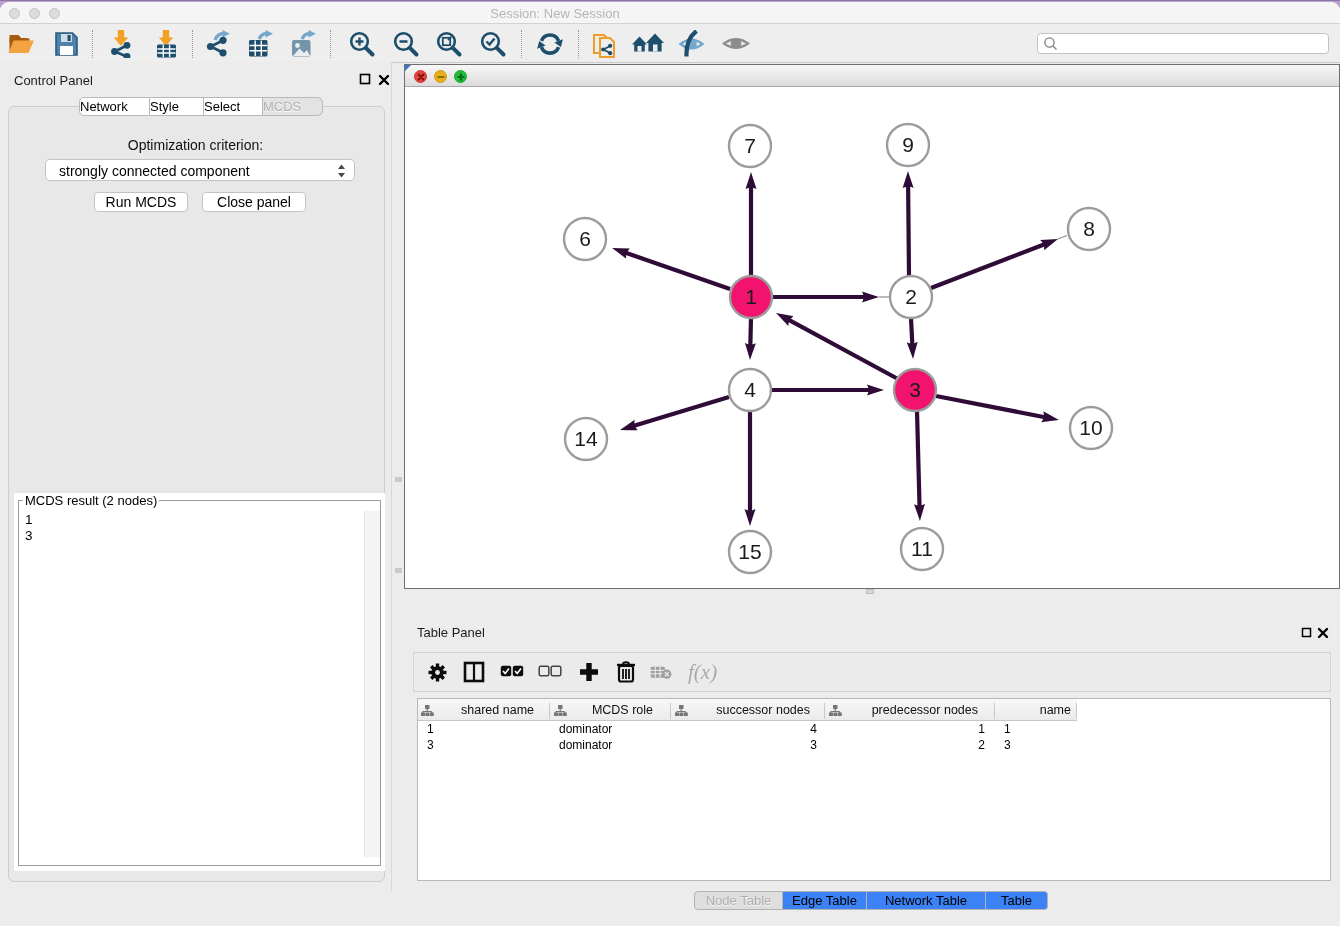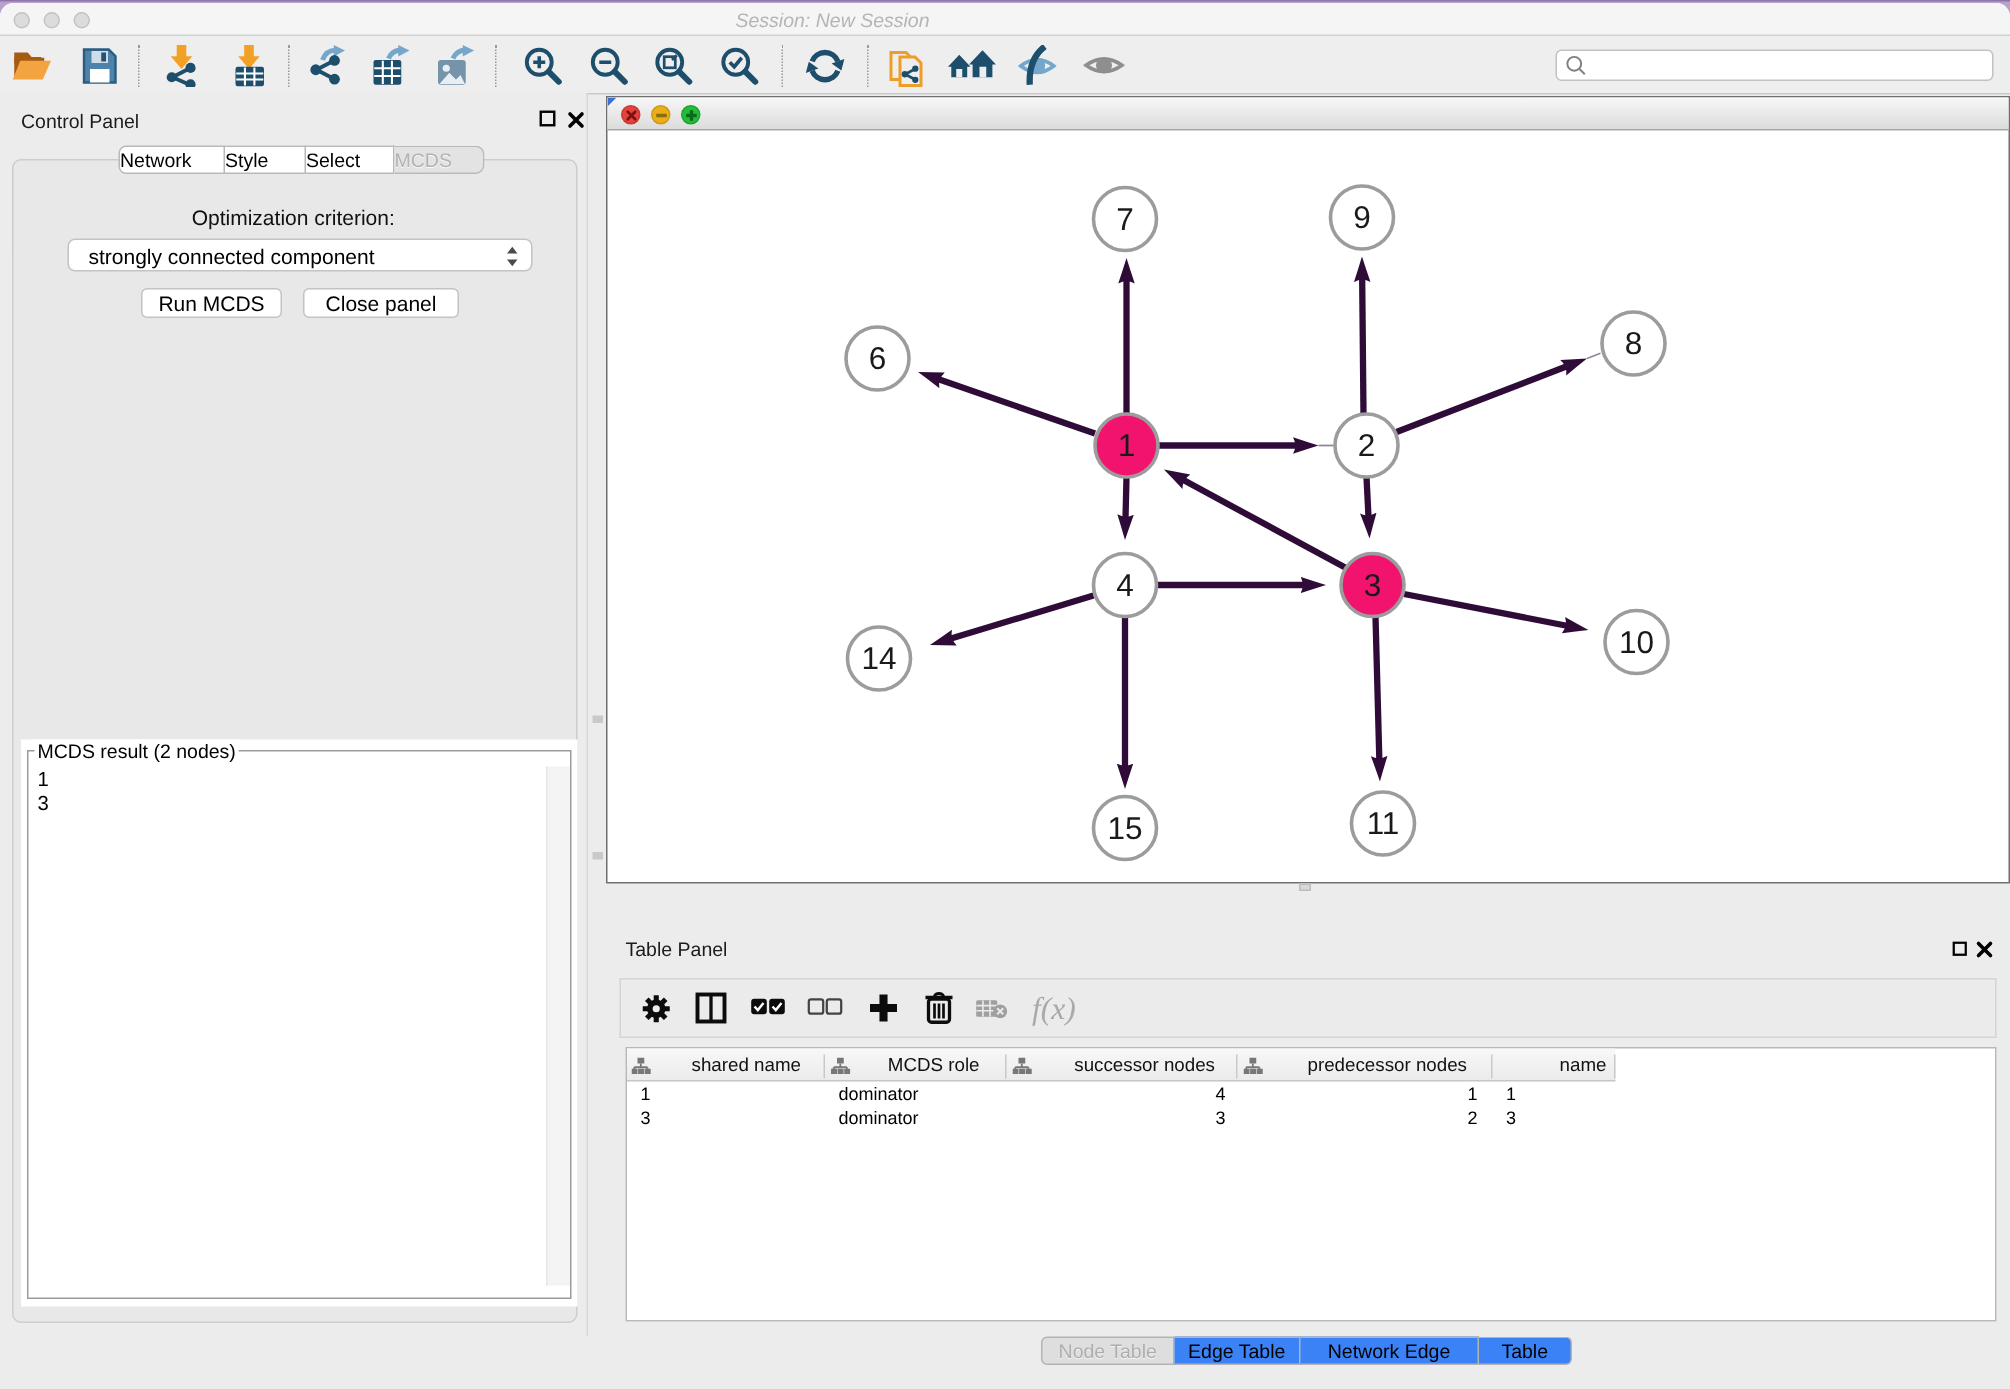--- a/index.html
+++ b/index.html
@@ -2,21 +2,21 @@
 <html><head>
 <meta charset="utf-8">
 <style>
 html,body{margin:0;padding:0;}
 body{width:1340px;height:926px;background:#b9a1ce;font-family:"Liberation Sans",sans-serif;position:relative;overflow:hidden;}
 #topline{position:absolute;left:0;top:0;width:1340px;height:1px;background:#8f74a8;}
 #win{position:absolute;left:0;top:2px;width:1340px;height:924px;background:#ececec;border-radius:9px 9px 0 0;overflow:hidden;}
 
 #titlebar{position:absolute;left:0;top:0;width:1340px;height:21px;background:#f6f5f6;border-bottom:1px solid #d2d2d2;}
 .tl{position:absolute;top:6px;width:11px;height:11px;border-radius:50%;background:#dcdcdc;border:1px solid #c3c3c3;box-sizing:border-box;}
-#wtitle{position:absolute;left:0;top:4px;width:1110px;text-align:center;font-size:13px;color:#b5b5b5;font-style:italic;}
+#wtitle{position:absolute;left:0;top:4px;width:1110px;text-align:center;font-size:13px;color:#b5b5b5;}
 
 #toolbar{position:absolute;left:0;top:22px;width:1340px;height:38px;background:#efeeef;border-bottom:1px solid #c9c9c9;}
 .tsep{position:absolute;top:6px;height:28px;width:0;border-left:1px dotted #9a9a9a;}
 .ticon{position:absolute;top:6px;}
 #search{position:absolute;left:1037px;top:9px;width:290px;height:19px;background:#fff;border:1px solid #c2c2c2;border-radius:4px;}
 
 #cpanel{position:absolute;left:0;top:60px;width:391px;height:829px;background:#ececec;}
 #cptitle{position:absolute;left:14px;top:11px;font-size:13px;color:#1c1c1c;}
 
 .tab{position:absolute;top:35px;height:19px;box-sizing:border-box;border:1px solid #b9b9b9;background:#fff;font-size:13px;color:#000;line-height:18px;}
@@ -400,21 +400,21 @@
     <div class="trow" style="top:117px;left:155px;">dominator</div>
     <div class="trow" style="top:101px;left:313px;width:100px;text-align:right;">4</div>
     <div class="trow" style="top:117px;left:313px;width:100px;text-align:right;">3</div>
     <div class="trow" style="top:101px;left:481px;width:100px;text-align:right;">1</div>
     <div class="trow" style="top:117px;left:481px;width:100px;text-align:right;">2</div>
     <div class="trow" style="top:101px;left:600px;">1</div>
     <div class="trow" style="top:117px;left:600px;">3</div>
 
     <div class="btab" style="left:290px;width:89px;border-radius:4px 0 0 4px;background:#dedede;color:#aeaeae;text-shadow:0 1px 0 #f6f6f6;">Node Table</div>
     <div class="btab" style="left:379px;width:84px;border-left:none;">Edge Table</div>
-    <div class="btab" style="left:463px;width:119px;border-left:none;">Network Edge</div>
+    <div class="btab" style="left:463px;width:119px;border-left:none;">Network Table</div>
     <div class="btab" style="left:582px;width:62px;border-left:none;border-radius:0 4px 4px 0;">Table</div>
   </div>
   <svg width="0" height="0" style="position:absolute;">
     <defs>
       <g id="treeico">
         <rect x="4" y="0" width="4.5" height="4" fill="#777"></rect>
         <path d="M6.2 4 V6.5 M1.8 6.5 H10.6 M1.8 6.5 V8 M10.6 6.5 V8" stroke="#777" stroke-width="1.2" fill="none"></path>
         <rect x="0" y="7.5" width="4" height="3.5" fill="#777"></rect>
         <rect x="8.8" y="7.5" width="4" height="3.5" fill="#777"></rect>
         <rect x="4.4" y="7.5" width="4" height="3.5" fill="#777"></rect>

